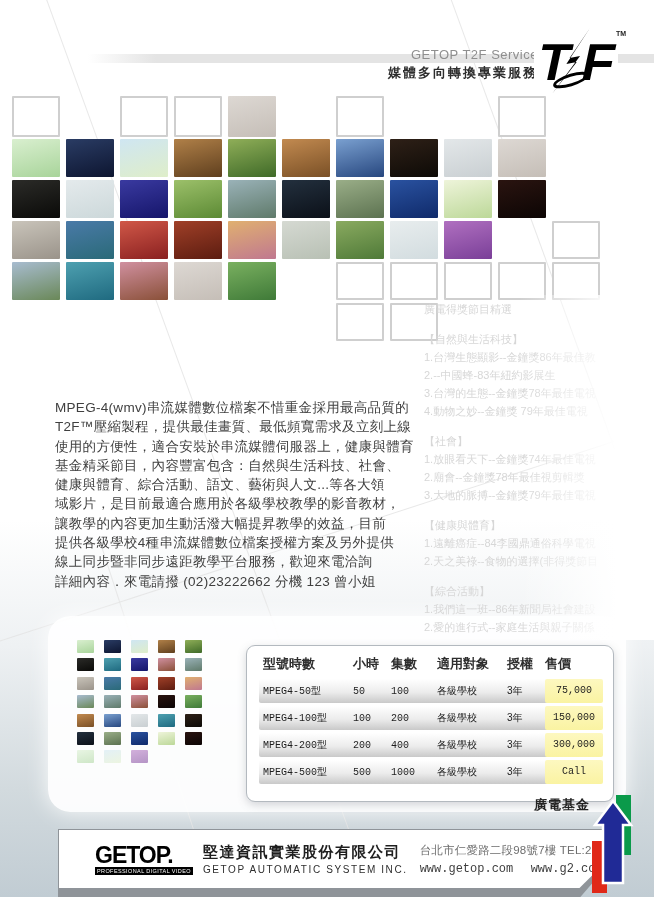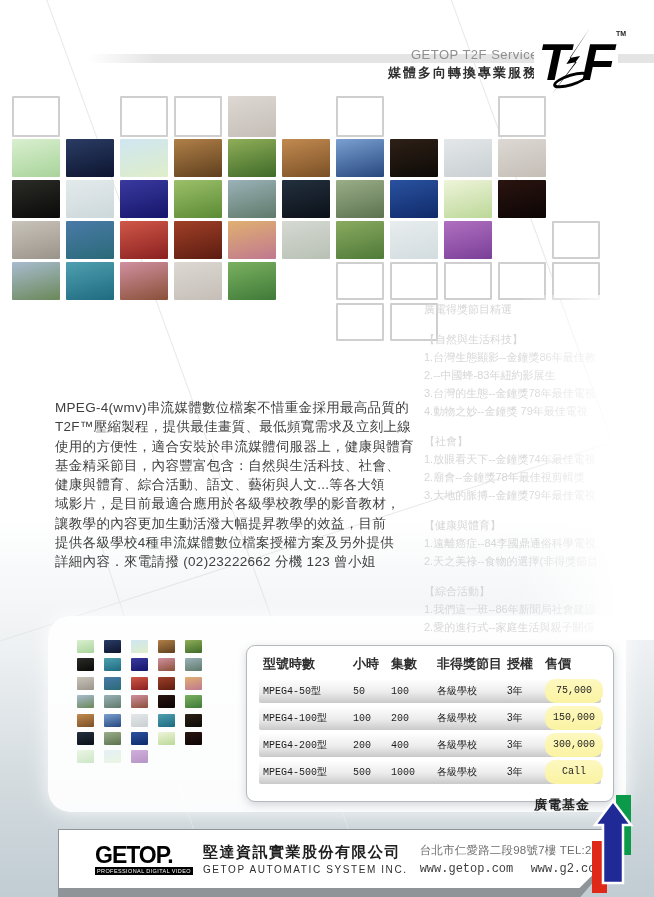--- a/index.html
+++ b/index.html
@@ -48,21 +48,21 @@
   .price-panel{position:absolute;left:246px;top:645px;width:368px;height:157px;background:#fff;
     border:1px solid #b3b9bf;border-radius:9px;box-shadow:0 3px 8px rgba(90,100,110,.25);
     box-sizing:border-box;padding:7px 12px 22px 12px;}
   .trow{display:grid;grid-template-columns:94px 38px 46px 70px 38px 58px;align-items:center;height:24px;margin-bottom:3px;}
   .trow.head{height:22px;margin-bottom:4px;color:#2e2e2e;font-weight:bold;font-size:13px;}
   .trow.data{background:linear-gradient(180deg,#ffffff 0%,#ececec 55%,#c9c9c9 100%);
     border-radius:2px;font-size:10px;color:#1d1d1d;}
   .tc{text-align:left;}
   .tc.first{text-align:left;padding-left:4px;}
   .mono{font-family:"Liberation Mono","DejaVu Sans Mono",monospace;}
-  .price-cell{height:24px;line-height:24px;text-align:center;border-radius:10px;}
+  .price-cell{height:24px;line-height:24px;text-align:center;border-radius:2px;}
   .trow.data .price-cell{margin:0;}
 
   
   .fund-label{position:absolute;left:534px;top:796px;font-size:13px;font-weight:bold;color:#222;letter-spacing:1px;z-index:6;}
   .foot-outer{position:absolute;left:58px;top:829px;width:547px;height:68px;background:#8f9499;
     clip-path:polygon(0 0,100% 0,100% 58%,95.5% 100%,0 100%);z-index:5;}
   .foot-inner{position:absolute;left:1px;top:1px;width:545px;height:58px;background:#fff;
     clip-path:polygon(0 0,100% 0,100% 58%,95.5% 100%,0 100%);
     display:flex;align-items:center;padding-left:36px;box-sizing:border-box;}
   .getop-logo{margin-right:10px;}
@@ -177,20 +177,21 @@
 
   <div class="para" id="para">
       <div>MPEG-4(wmv)串流媒體數位檔案不惜重金採用最高品質的</div>
       <div>T2F™壓縮製程，提供最佳畫質、最低頻寬需求及立刻上線</div>
       <div>使用的方便性，適合安裝於串流媒體伺服器上，健康與體育</div>
       <div>基金精采節目，內容豐富包含：自然與生活科技、社會、</div>
       <div>健康與體育、綜合活動、語文、藝術與人文...等各大領</div>
       <div>域影片，是目前最適合應用於各級學校教學的影音教材，</div>
       <div>讓教學的內容更加生動活潑大幅提昇教學的效益，目前</div>
       <div>提供各級學校4種串流媒體數位檔案授權方案及另外提供</div>
+      <div>線上同步暨非同步遠距教學平台服務，歡迎來電洽詢</div>
       <div>詳細內容．來電請撥 (02)23222662 分機 123 曾小姐</div>
     </div>
 
   <div class="soft-panel"></div>
 
   <div id="collage">
       <div class="mini" style="left: 77px; top: 640px; position: absolute; background: linear-gradient(165deg, rgb(217, 239, 207), rgb(168, 212, 154));"></div>
       <div class="mini" style="left: 104px; top: 640px; position: absolute; background: linear-gradient(165deg, rgb(42, 60, 100), rgb(13, 21, 48));"></div>
       <div class="mini" style="left: 131px; top: 640px; position: absolute; background: linear-gradient(165deg, rgb(207, 230, 242), rgb(223, 238, 201));"></div>
       <div class="mini" style="left: 158px; top: 640px; position: absolute; background: linear-gradient(165deg, rgb(176, 128, 72), rgb(95, 63, 30));"></div>
@@ -223,21 +224,21 @@
       <div class="mini" style="left: 77px; top: 750.4px; position: absolute; opacity: 0.55; background: linear-gradient(165deg, rgb(217, 239, 207), rgb(168, 212, 154));"></div>
       <div class="mini" style="left: 104px; top: 750.4px; position: absolute; opacity: 0.55; background: linear-gradient(165deg, rgb(207, 230, 242), rgb(223, 238, 201));"></div>
       <div class="mini" style="left: 131px; top: 750.4px; position: absolute; opacity: 0.55; background: linear-gradient(165deg, rgb(176, 112, 192), rgb(122, 63, 152));"></div>
     </div>
 
   <div class="price-panel">
     <div class="trow head" id="thead">
         <div class="tc first">型號時數</div>
         <div class="tc">小時</div>
         <div class="tc">集數</div>
-        <div class="tc">非得獎節目</div>
+        <div class="tc">適用對象</div>
         <div class="tc">授權</div>
         <div class="tc">售價</div>
       </div>
     <div id="tbody">
         <div class="trow data">
           <div class="tc first mono">MPEG4-50型</div>
           <div class="tc mono">50</div>
           <div class="tc mono">100</div>
           <div class="tc">各級學校</div>
           <div class="tc">3年</div>

